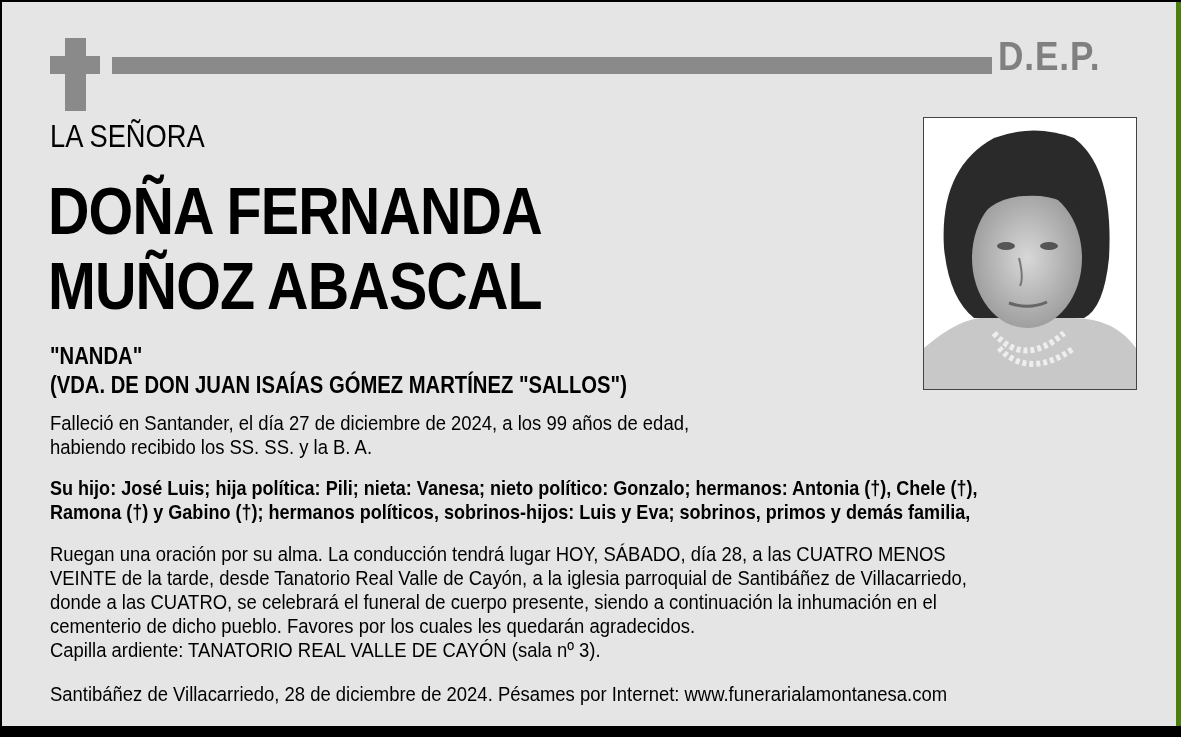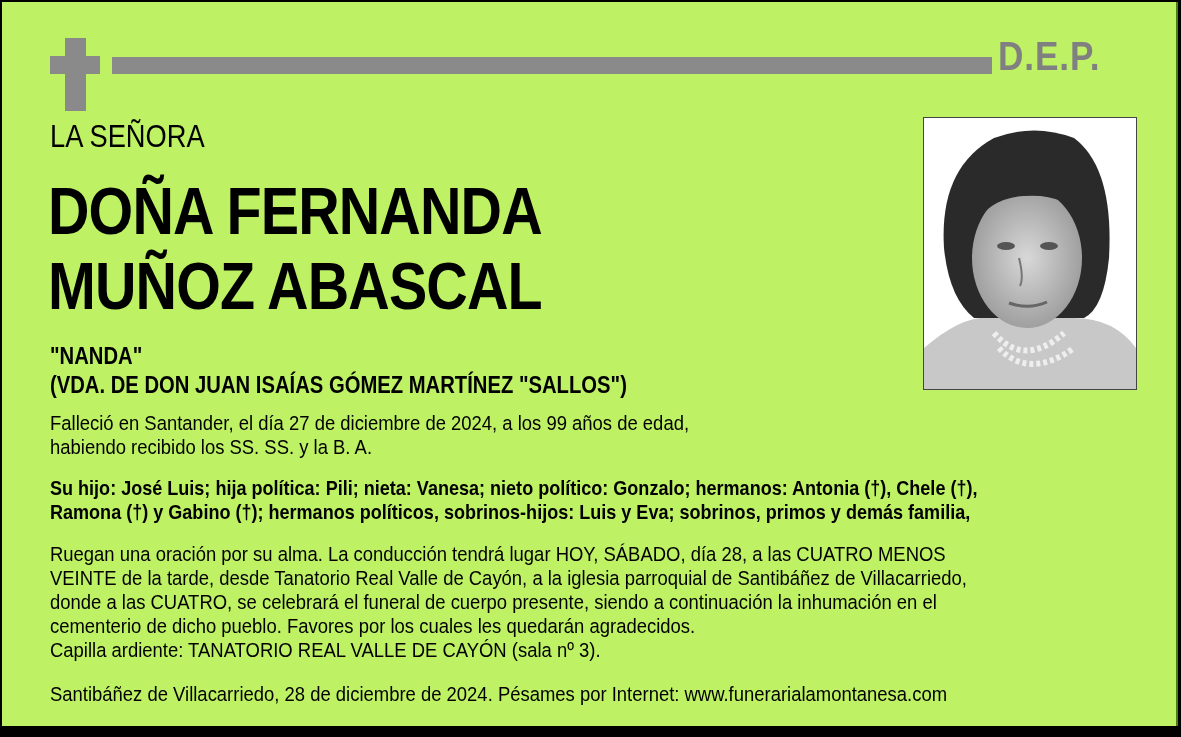--- a/index.html
+++ b/index.html
@@ -1,17 +1,17 @@
 <!DOCTYPE html>
 <html><head>
 <meta charset="utf-8">
 <style>
   html, body { margin: 0; padding: 0; background: #000; }
   body { width: 1181px; height: 737px; position: relative; overflow: hidden; font-family: "Liberation Sans Narrow", "Liberation Sans", sans-serif; }
-  .card { position: absolute; left: 2px; top: 2px; width: 1174px; height: 724px; background: #bef264; border-right: 2px solid #4d7c0f; }
+  .card { position: absolute; left: 2px; top: 2px; width: 1174px; height: 724px; background: #e5e5e5; border-right: 6px solid #4d7c0f; }
   .cross-v { position: absolute; left: 63px; top: 36px; width: 21px; height: 73px; background: #8a8a8a; }
   .cross-h { position: absolute; left: 48px; top: 54px; width: 50px; height: 18px; background: #8a8a8a; }
   .rule { position: absolute; left: 110px; top: 55px; width: 880px; height: 17px; background: #8a8a8a; }
   .dep { position: absolute; left: 996px; top: 34px; font-size: 40px; font-weight: bold; color: #808080; letter-spacing: 1px; line-height: 1; font-family: "Liberation Sans", sans-serif; transform: scaleX(0.88); transform-origin: left top; }
   .prefix { position: absolute; left: 48px; top: 119px; font-size: 31px; color: #000; line-height: 1; font-family: "Liberation Sans", sans-serif; transform: scaleX(0.88); transform-origin: left top; }
   .name { position: absolute; left: 46px; top: 172px; font-size: 66px; font-weight: 900; line-height: 75px; color: #000; font-family: "Liberation Sans", sans-serif; transform: scaleX(0.87); transform-origin: left top; letter-spacing: -1px; }
   .photo { position: absolute; left: 921px; top: 115px; width: 212px; height: 271px; border: 1px solid #444; background: #fff; overflow: hidden; }
   .bold-line { position: absolute; left: 48px; font-size: 23px; font-weight: bold; color: #000; line-height: 1; font-family: "Liberation Sans", sans-serif; transform: scaleX(0.88); transform-origin: left top; white-space: nowrap; }
   .para { position: absolute; left: 48px; font-size: 20.5px; color: #000; line-height: 24px; font-family: "Liberation Sans", sans-serif; transform: scaleX(0.9); transform-origin: left top; white-space: nowrap; }
   .para.b { font-weight: bold; font-size: 20.5px; transform: scaleX(0.88); }

